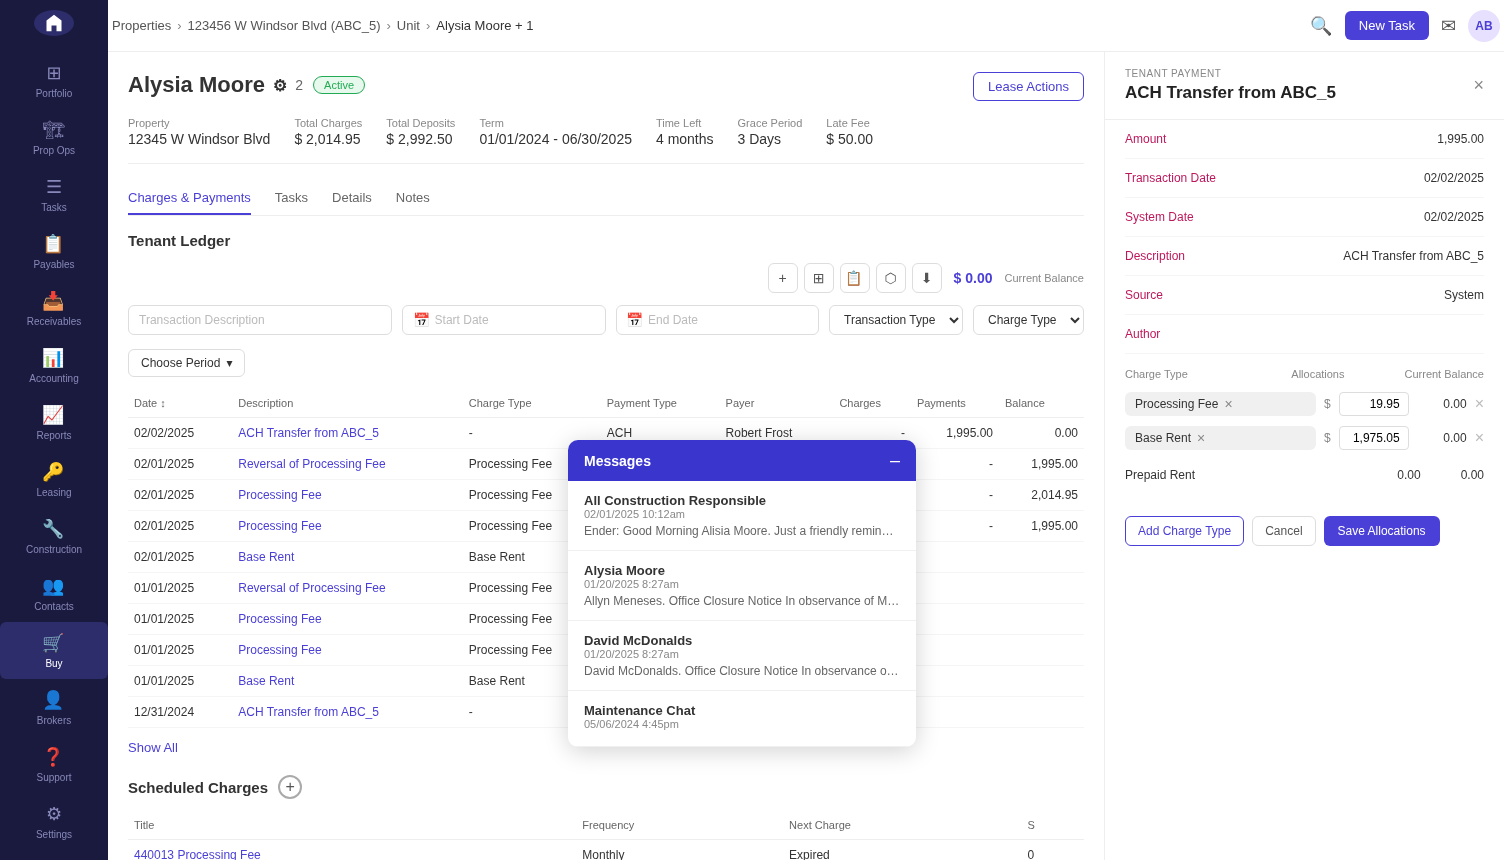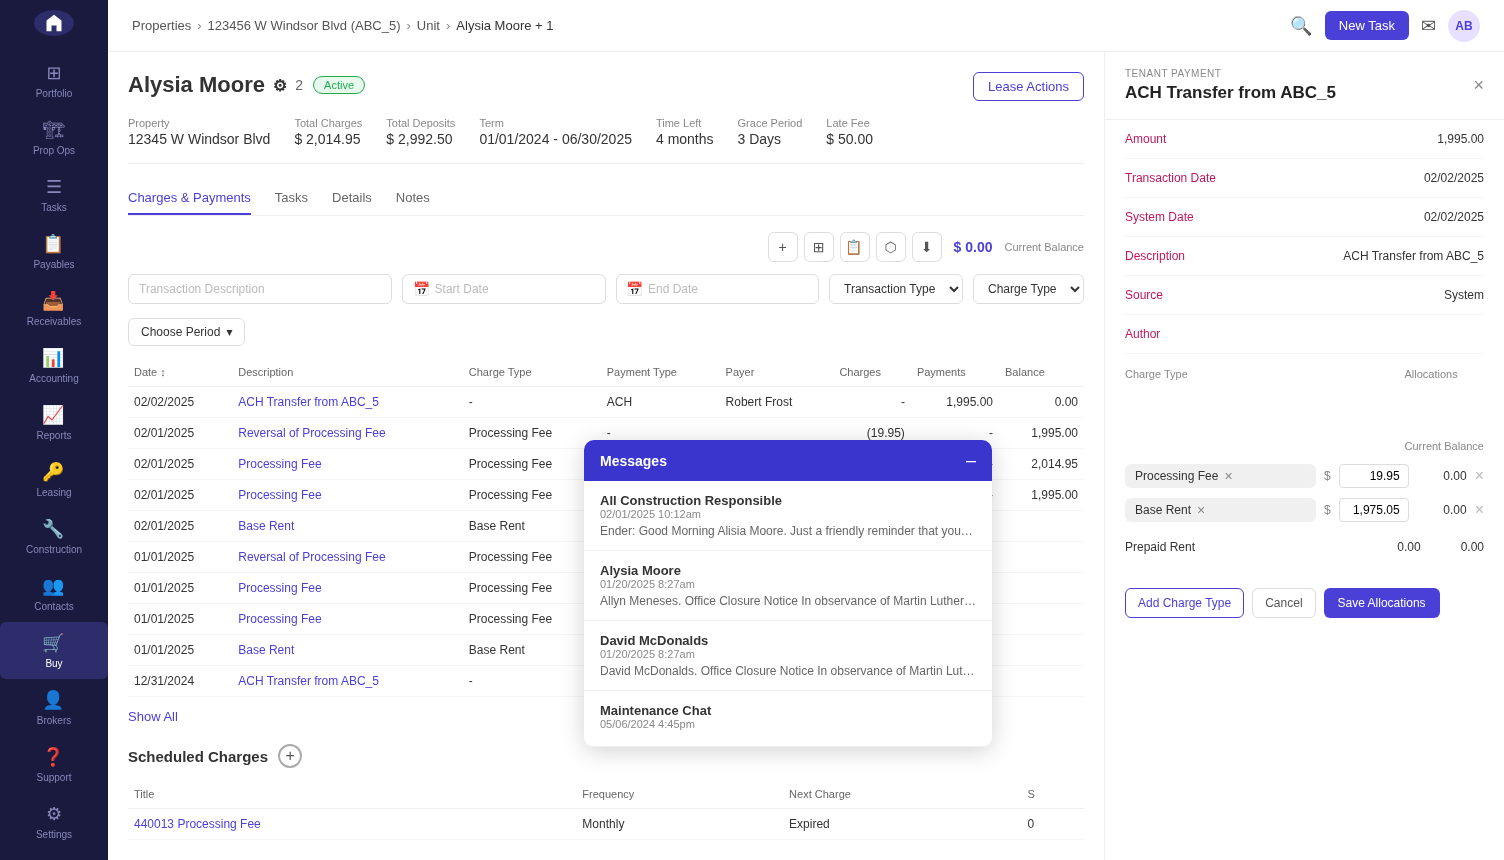--- a/index.html
+++ b/index.html
@@ -13,21 +13,21 @@
     .sidebar-logo svg { fill: white; width: 20px; height: 20px; }
     .sidebar-item { display: flex; flex-direction: column; align-items: center; padding: 10px 6px; color: #8888bb; font-size: 10px; cursor: pointer; width: 100%; gap: 4px; border-radius: 6px; }
     .sidebar-item.active { background: #2d2d6b; color: #fff; }
     .sidebar-item .icon { font-size: 18px; }
     .sidebar-item span { text-align: center; }
 
     
     .main-content { flex: 1; display: flex; flex-direction: column; overflow: hidden; }
 
     
-    .header { background: white; padding: 0 24px; height: 52px; display: flex; align-items: center; justify-content: space-between; border-bottom: 1px solid #eee; flex-shrink: 0; }
+    .header { background: white; padding: 0 4px; height: 52px; display: flex; align-items: center; justify-content: space-between; border-bottom: 1px solid #eee; flex-shrink: 0; }
     .breadcrumb { display: flex; align-items: center; gap: 6px; font-size: 13px; color: #555; }
     .breadcrumb span { color: #888; }
     .breadcrumb a { color: #555; text-decoration: none; }
     .breadcrumb .current { color: #333; }
     .header-actions { display: flex; align-items: center; gap: 12px; }
     .btn-new-task { background: #4a3fd6; color: white; border: none; padding: 7px 14px; border-radius: 6px; cursor: pointer; font-size: 13px; font-weight: 500; }
     .icon-btn { background: none; border: none; cursor: pointer; color: #555; font-size: 18px; }
     .avatar { width: 32px; height: 32px; background: #e8e0ff; border-radius: 50%; display: flex; align-items: center; justify-content: center; font-size: 12px; font-weight: 600; color: #4a3fd6; }
 
     
@@ -106,21 +106,21 @@
     .alloc-amount { border: 1px solid #ddd; border-radius: 4px; padding: 4px 8px; font-size: 12px; width: 70px; text-align: right; outline: none; }
     .alloc-balance { font-size: 12px; color: #333; width: 50px; text-align: right; }
     .alloc-x { cursor: pointer; color: #bbb; font-size: 16px; }
     .prepaid-row { display: flex; justify-content: space-between; align-items: center; padding: 8px 0; font-size: 12px; color: #333; }
     .panel-actions { display: flex; gap: 8px; padding: 12px 20px; flex-wrap: wrap; }
     .btn-add-charge { border: 1px solid #4a3fd6; color: #4a3fd6; background: white; padding: 7px 12px; border-radius: 6px; cursor: pointer; font-size: 12px; }
     .btn-cancel { border: 1px solid #ddd; color: #555; background: white; padding: 7px 12px; border-radius: 6px; cursor: pointer; font-size: 12px; }
     .btn-save { background: #4a3fd6; color: white; border: none; padding: 7px 14px; border-radius: 6px; cursor: pointer; font-size: 12px; font-weight: 500; }
 
     
-    .messages-popup { position: absolute; top: 440px; left: 584px; width: 408px; background: white; border-radius: 10px; box-shadow: 0 4px 24px rgba(0,0,0,0.18); z-index: 100; overflow: hidden; }
+    .messages-popup { position: absolute; top: 440px; left: 568px; width: 348px; background: white; border-radius: 10px; box-shadow: 0 4px 24px rgba(0,0,0,0.18); z-index: 100; overflow: hidden; }
     .messages-header { background: #3a35cc; color: white; padding: 10px 16px; display: flex; justify-content: space-between; align-items: center; font-size: 14px; font-weight: 600; }
     .messages-close { background: none; border: none; color: white; cursor: pointer; font-size: 18px; }
     .message-item { padding: 12px 16px; border-bottom: 1px solid #f0f0f0; cursor: pointer; }
     .message-sender { font-weight: 600; font-size: 13px; color: #333; }
     .message-date { font-size: 11px; color: #888; margin-bottom: 4px; }
     .message-preview { font-size: 12px; color: #666; white-space: nowrap; overflow: hidden; text-overflow: ellipsis; }
   </style>
 </head>
 <body>
 
@@ -260,20 +260,21 @@
 
         
         <div class="tabs">
           <span class="tab active">Charges &amp; Payments</span>
           <span class="tab">Tasks</span>
           <span class="tab">Details</span>
           <span class="tab">Notes</span>
         </div>
 
         
+        <div class="section-title">Tenant Ledger</div>
 
         
         <div class="balance-row">
           <div class="icon-actions">
             <button class="icon-action">+</button>
             <button class="icon-action">⊞</button>
             <button class="icon-action">📋</button>
             <button class="icon-action">⬡</button>
             <button class="icon-action">⬇</button>
           </div>
@@ -484,21 +485,21 @@
   </div>
             <div class="detail-row">
     <span class="detail-label">Author</span>
     <span class="detail-value"></span>
   </div>
           </div>
 
         <div class="panel-section">
           <div class="allocations-header">
             <span>Charge Type</span>
-            <div style="display:flex; gap:60px;flex-direction:column;">
+            <div style="display:flex; gap:60px;">
               <span>Allocations</span>
               <span>Current Balance</span>
             </div>
           </div>
 
           <div class="alloc-row">
             <div class="alloc-tag">
               <span>Processing Fee</span>
               <span class="x">×</span>
             </div>

